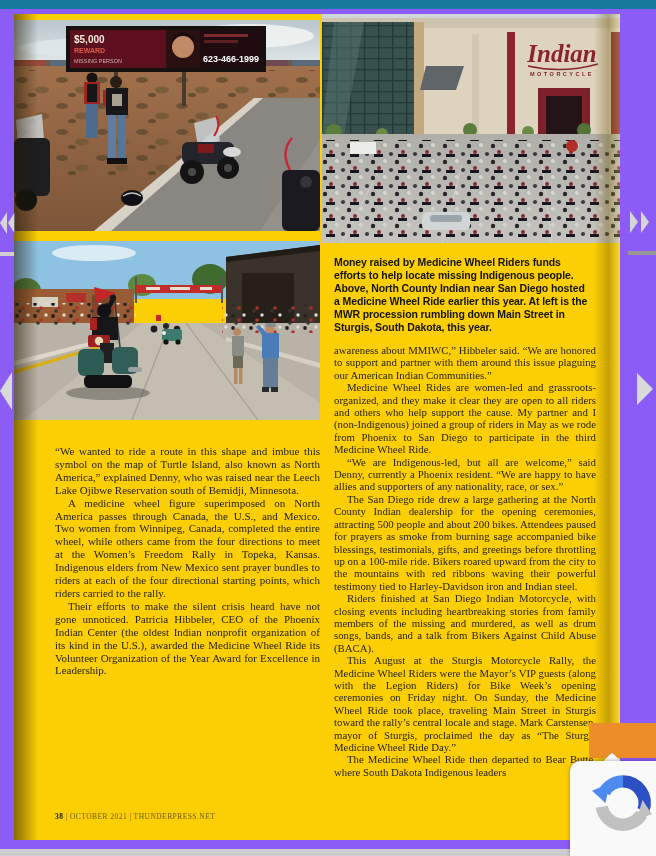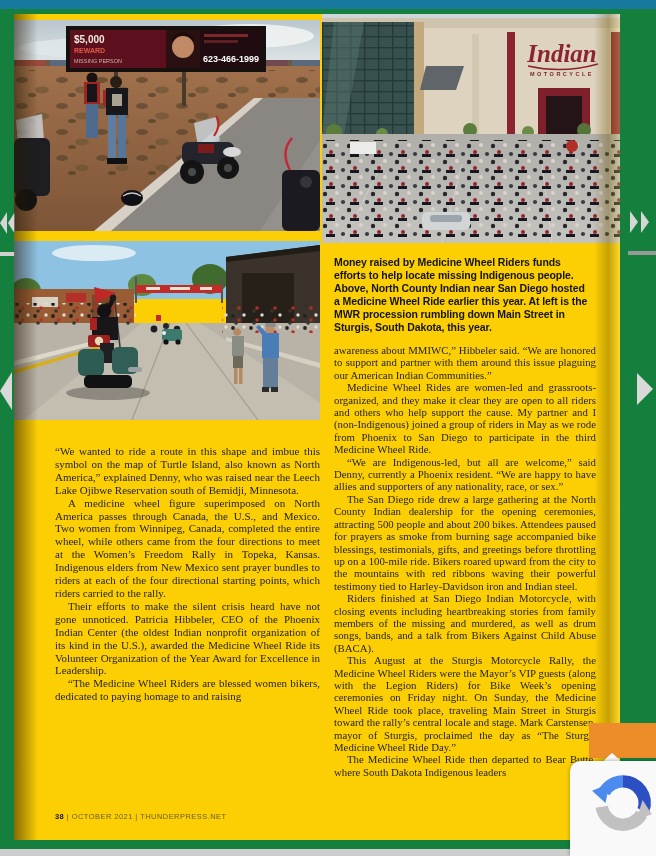--- a/index.html
+++ b/index.html
@@ -1,17 +1,17 @@
 <!DOCTYPE html>
 <html><head>
 <meta charset="utf-8">
 <style>
   * { margin:0; padding:0; box-sizing:border-box; }
   html,body { width:656px; height:856px; background:#3b3b3b; font-family:"Liberation Sans",sans-serif; }
-  .screen { position:relative; width:656px; height:856px; background:#15803d; overflow:hidden; }
+  .screen { position:relative; width:656px; height:856px; background:#8b5cf6; overflow:hidden; }
   .abs { position:absolute; }
 
   .top-bar { left:0; top:0; width:656px; height:9px; background:#17799e; }
 
   
   .page { left:14px; top:14px; width:606px; height:826px; background:#fccf04; }
   .page-shade-left { left:0; top:0; width:24px; height:100%;
     background:linear-gradient(90deg, rgba(35,25,5,.55), rgba(35,25,5,0)); z-index:3; pointer-events:none; }
   .page-shade-right { right:0; top:0; width:26px; height:100%;
     background:linear-gradient(90deg, rgba(110,85,0,0) 0%, rgba(110,85,0,.38) 55%, rgba(255,244,150,.28) 100%);
@@ -25,21 +25,21 @@
   .caption { left:320px; top:242px; width:254px;
     font:bold 10.5px/13px "Liberation Sans",sans-serif; color:#141408; letter-spacing:-.1px; }
 
   .col { font-family:"Liberation Serif",serif; color:#27241a; text-align:justify; }
   .col p { margin:0; }
   .col p + p { text-indent:13px; }
   .col-left  { left:41px;  top:431px; width:265px; font-size:11px;   line-height:12.9px; }
   .col-right { left:320px; top:330px; width:262px; font-size:10.8px; line-height:12.4px; }
 
   .footer { left:41px; top:798px; font-size:7.5px; letter-spacing:.45px; color:#6a5d1d;
-    font-family:Liberation Sans, sans-serif; }
+    font-family:Liberation Serif, serif; }
   .footer .pageno { color:#181204; font-weight:bold; }
 
   
   .nav-btn { background:none; border:none; padding:0; cursor:pointer; line-height:0; }
   .btn-first { left:0;   top:212px; }
   .btn-prev  { left:0;   top:372px; }
   .btn-last  { left:630px; top:211px; }
   .btn-next  { left:637px; top:373px; }
   .gutter-line-left  { left:0;   top:252px; width:15px; height:4px; background:#cfcfcf; }
   .gutter-line-right { left:628px; top:251px; width:28px; height:4px; background:#989898; }
@@ -297,21 +297,20 @@
         <rect x="8" y="88" width="48" height="13" rx="5" fill="#121214"></rect>
       </g>
     </svg>
 
     <div class="abs caption">Money raised by Medicine Wheel Riders funds efforts to help locate missing Indigenous people. Above, North County Indian near San Diego hosted a Medicine Wheel Ride earlier this year. At left is the MWR procession rumbling down Main Street in Sturgis, South Dakota, this year.</div>
 
     <div class="abs col col-left">
         <p>“We wanted to ride a route in this shape and imbue this symbol on the map of Turtle Island, also known as North America,” explained Denny, who was raised near the Leech Lake Ojibwe Reservation south of Bemidji, Minnesota.</p>
         <p>A medicine wheel figure superimposed on North America passes through Canada, the U.S., and Mexico. Two women from Winnipeg, Canada, completed the entire wheel, while others came from the four directions to meet at the Women’s Freedom Rally in Topeka, Kansas. Indigenous elders from New Mexico sent prayer bundles to riders at each of the four directional starting points, which riders carried to the rally.</p>
         <p>Their efforts to make the silent crisis heard have not gone unnoticed. Patricia Hibbeler, CEO of the Phoenix Indian Center (the oldest Indian nonprofit organization of its kind in the U.S.), awarded the Medicine Wheel Ride its Volunteer Organization of the Year Award for Excellence in Leadership.</p>
-        <p>“The Medicine Wheel Riders are blessed women bikers, dedicated to paying homage to and raising</p>
       </div>
     <div class="abs col col-right">
         <p>awareness about MMIWC,” Hibbeler said. “We are honored to support and partner with them around this issue plaguing our American Indian Communities.”</p>
         <p>Medicine Wheel Rides are women-led and grassroots-organized, and they make it clear they are open to all riders and others who help support the cause. My partner and I (non-Indigenous) joined a group of riders in May as we rode from Phoenix to San Diego to participate in the third Medicine Wheel Ride.</p>
         <p>“We are Indigenous-led, but all are welcome,” said Denny, currently a Phoenix resident. “We are happy to have allies and supporters of any nationality, race, or sex.”</p>
         <p>The San Diego ride drew a large gathering at the North County Indian dealership for the opening ceremonies, attracting 500 people and about 200 bikes. Attendees paused for prayers as smoke from burning sage accompanied bike blessings, testimonials, gifts, and greetings before throttling up on a 100-mile ride. Bikers roared upward from the city to the mountains with red ribbons waving their powerful testimony tied to Harley-Davidson iron and Indian steel.</p>
         <p>Riders finished at San Diego Indian Motorcycle, with closing events including heartbreaking stories from family members of the missing and murdered, as well as drum songs, bands, and a talk from Bikers Against Child Abuse (BACA).</p>
         <p>This August at the Sturgis Motorcycle Rally, the Medicine Wheel Riders were the Mayor’s VIP guests (along with the Legion Riders) for Bike Week’s opening ceremonies on Friday night. On Sunday, the Medicine Wheel Ride took place, traveling Main Street in Sturgis toward the rally’s central locale and stage. Mark Carstensen, mayor of Sturgis, proclaimed the day as “The Sturgis Medicine Wheel Ride Day.”</p>
         <p>The Medicine Wheel Ride then departed to Bear Butte, where South Dakota Indigenous leaders</p>
       </div>

